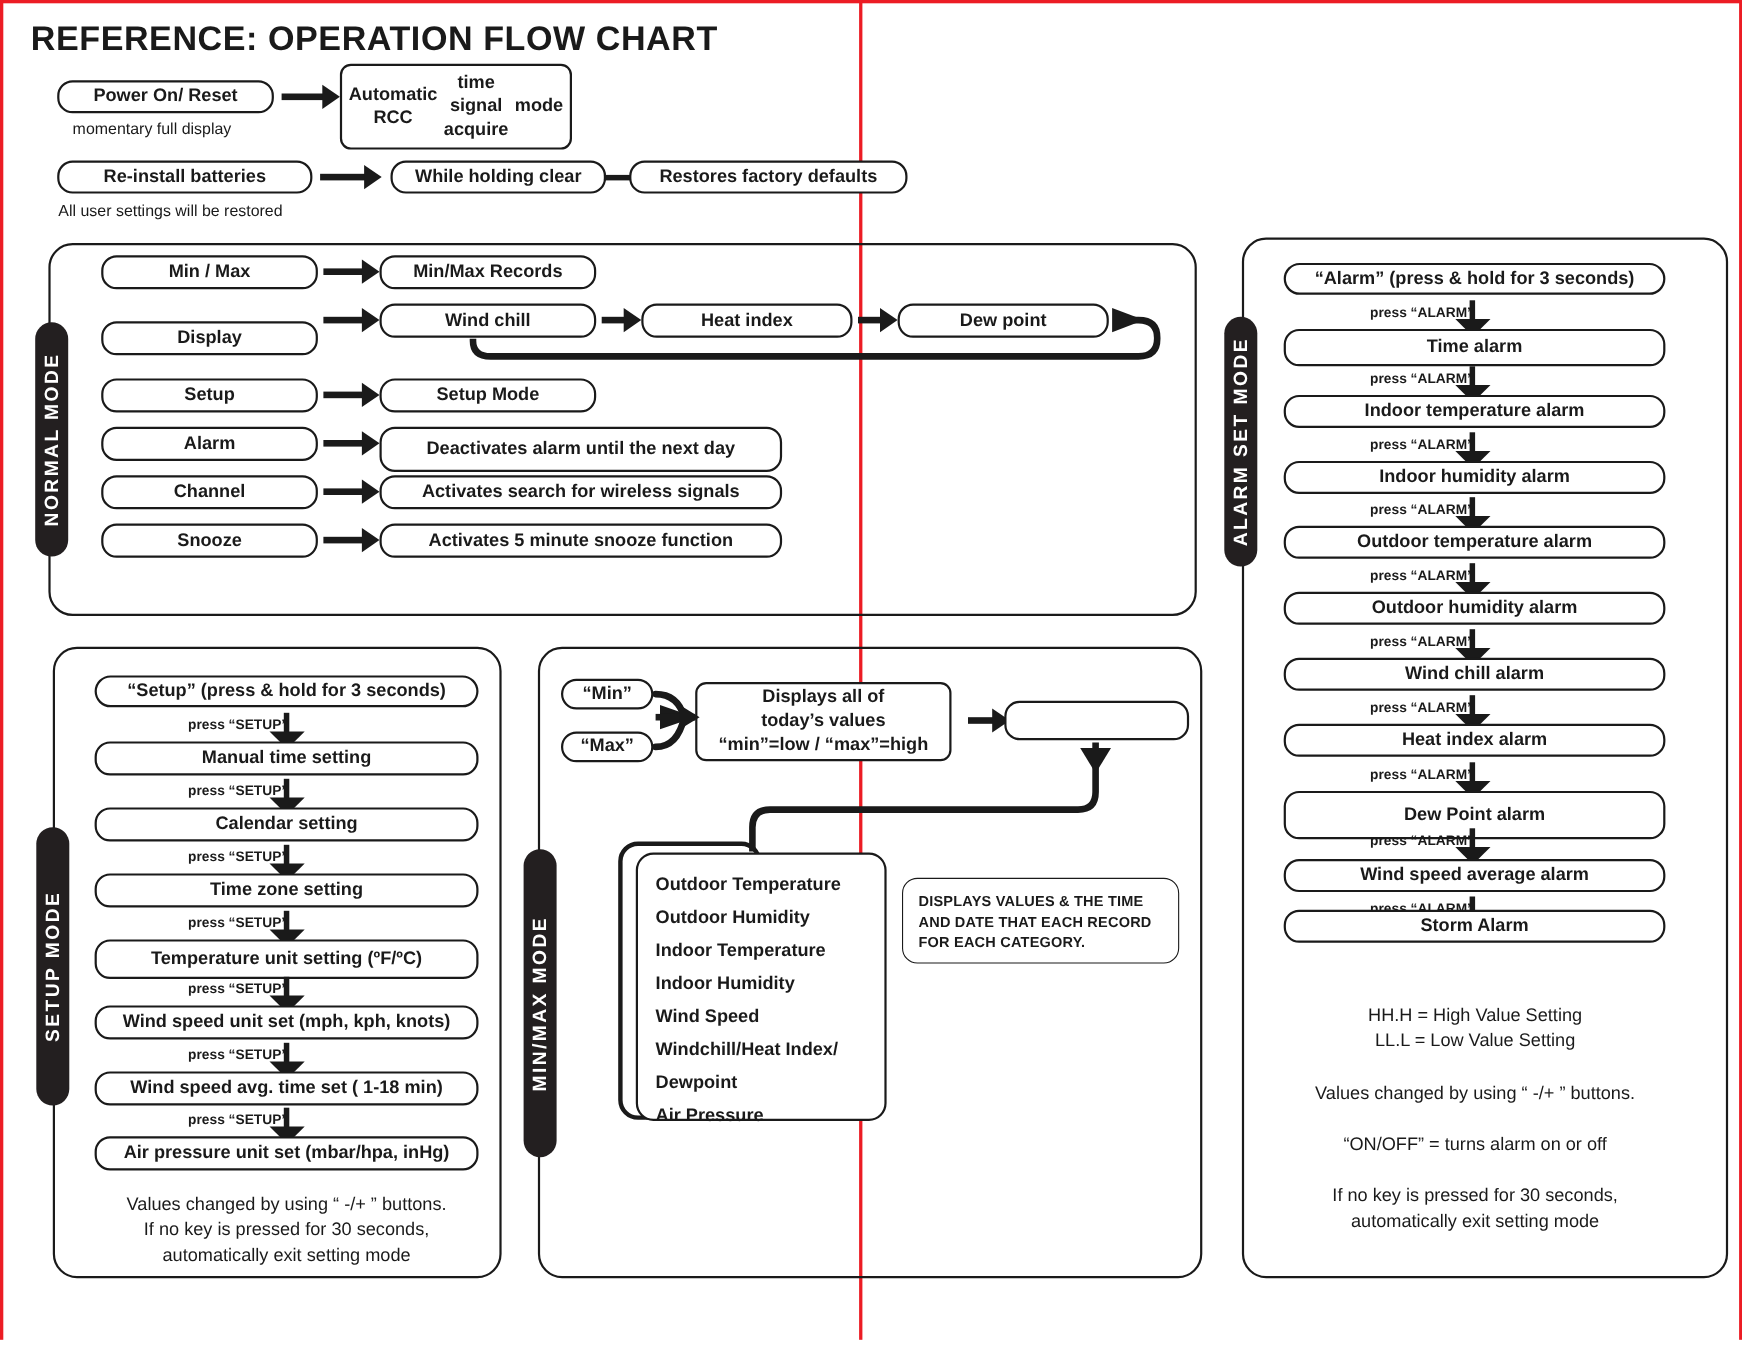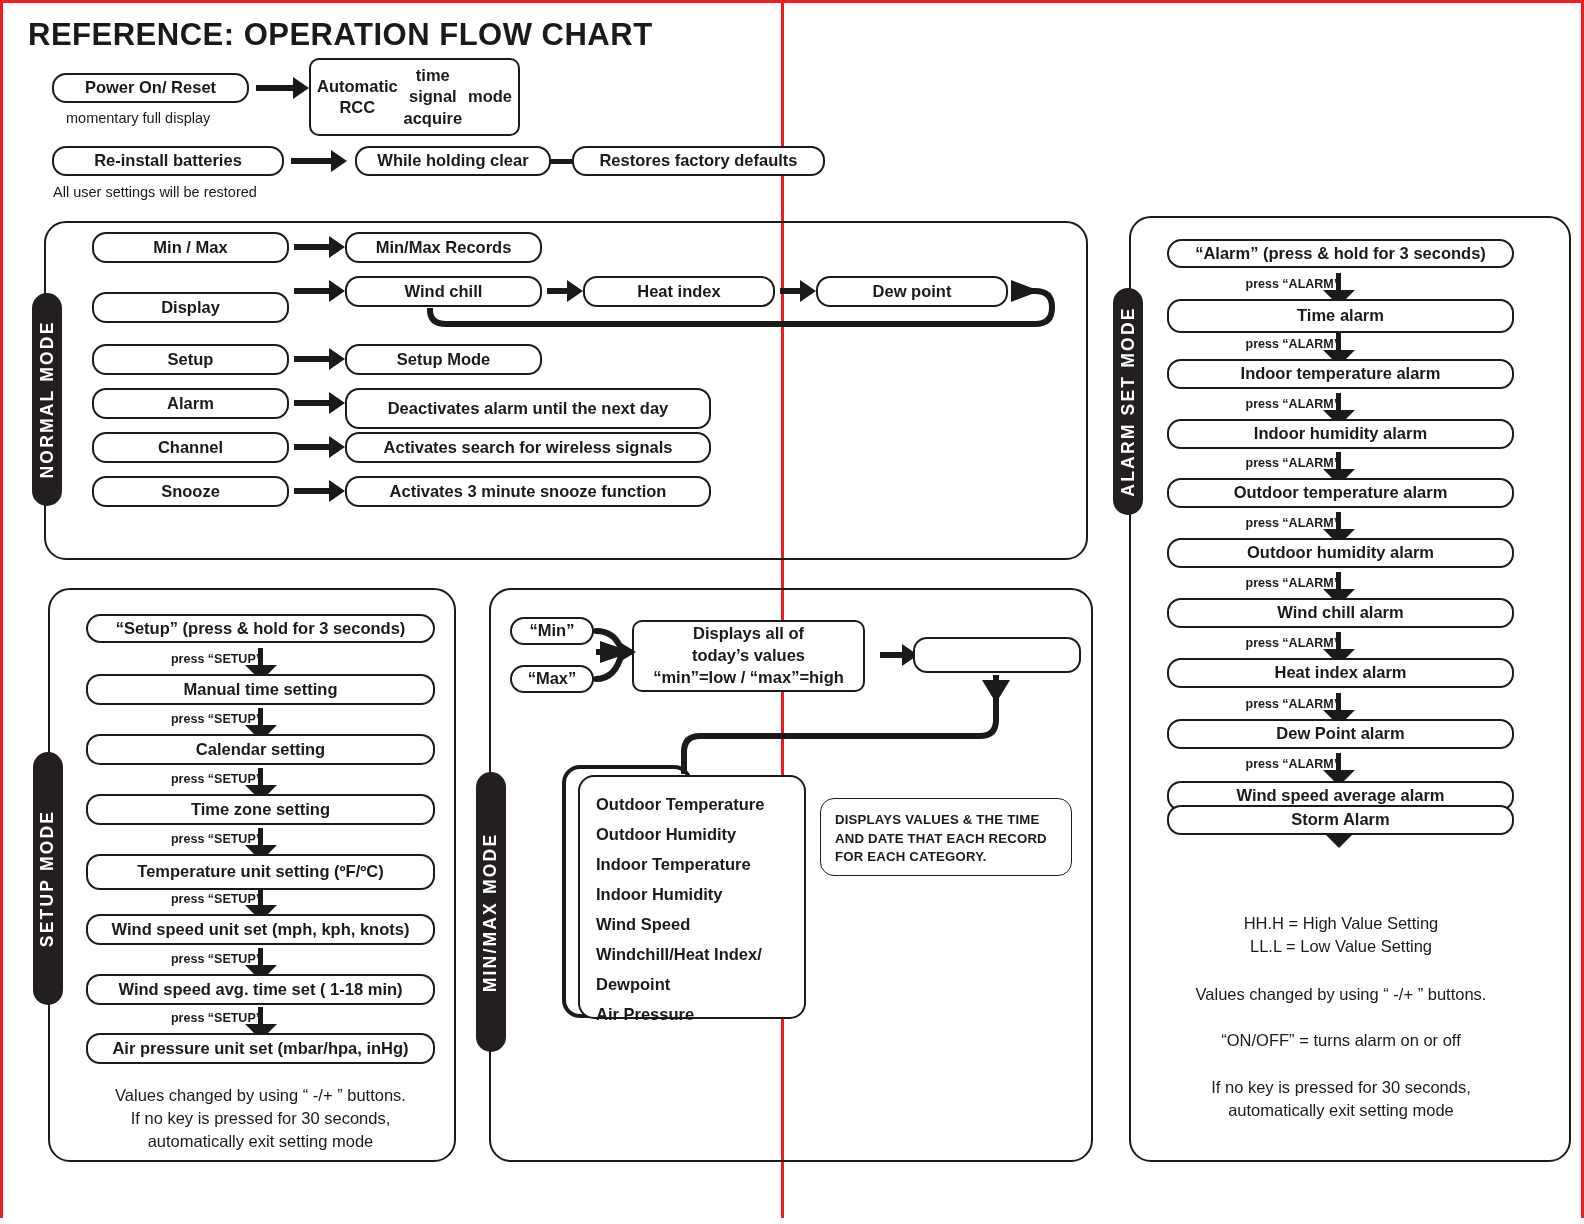--- a/index.html
+++ b/index.html
@@ -123,21 +123,21 @@
 <div class="box" style="left:92px;top:388px;width:197px;height:31px;text-align:center;">Alarm</div>
 <div class="harrow" style="left:294px;top:400px;width:36px;"></div>
 <div class="box" style="left:345px;top:388px;width:366px;height:41px;">Deactivates alarm until the next day</div>
 
 <div class="box" style="left:92px;top:432px;width:197px;height:31px;">Channel</div>
 <div class="harrow" style="left:294px;top:444px;width:36px;"></div>
 <div class="box" style="left:345px;top:432px;width:366px;height:31px;">Activates search for wireless signals</div>
 
 <div class="box" style="left:92px;top:476px;width:197px;height:31px;">Snooze</div>
 <div class="harrow" style="left:294px;top:488px;width:36px;"></div>
-<div class="box" style="left:345px;top:476px;width:366px;height:31px;">Activates 3 minute snooze function</div>
+<div class="box" style="left:345px;top:476px;width:366px;height:31px;">Activates 5 minute snooze function</div>
 
 <div class="panel" style="left:48px;top:588px;width:408px;height:574px;"></div>
 <div class="modepill" style="left:33px;top:752px;width:30px;height:253px;">
   <span>SETUP MODE</span>
 </div>
 
 <div class="box" style="left:86px;top:614px;width:349px;height:29px;border-radius:15px;">“Setup” (press &amp; hold for 3 seconds)</div>
 
 <div class="press" style="left:152px;top:652px;width:110px;">press “SETUP”</div>
 <div class="darrow" style="left:258px;top:648px;height:20px;"></div>
@@ -238,29 +238,29 @@
 <div class="press" style="left:1228px;top:576px;width:112px;">press “ALARM”</div>
 <div class="darrow" style="left:1336px;top:572px;height:20px;"></div>
 <div class="box" style="left:1167px;top:598px;width:347px;height:30px;">Wind chill alarm</div>
 
 <div class="press" style="left:1228px;top:636px;width:112px;">press “ALARM”</div>
 <div class="darrow" style="left:1336px;top:632px;height:20px;"></div>
 <div class="box" style="left:1167px;top:658px;width:347px;height:30px;">Heat index alarm</div>
 
 <div class="press" style="left:1228px;top:697px;width:112px;">press “ALARM”</div>
 <div class="darrow" style="left:1336px;top:693px;height:20px;"></div>
-<div class="box" style="left:1167px;top:719px;width:347px;height:30px;">Dew Point alarm</div>
+<div class="box" style="left:1167px;top:719px;width:347px;height:44px;">Dew Point alarm</div>
 
 <div class="press" style="left:1228px;top:757px;width:112px;">press “ALARM”</div>
 <div class="darrow" style="left:1336px;top:753px;height:20px;"></div>
 <div class="box" style="left:1167px;top:781px;width:347px;height:30px;">Wind speed average alarm</div>
 
 <div class="press" style="left:1228px;top:819px;width:112px;">press “ALARM”</div>
 <div class="darrow" style="left:1336px;top:815px;height:20px;"></div>
-<div class="box" style="left:1167px;top:805px;width:347px;height:30px;">Storm Alarm</div>
+<div class="box" style="left:1167px;top:827px;width:347px;height:30px;">Storm Alarm</div>
 
 <div class="footnote" style="left:1150px;top:912px;width:382px;">
   <div>HH.H = High Value Setting</div>
   <div>LL.L = Low Value Setting</div>
 </div>
 <div class="footnote" style="left:1150px;top:983px;width:382px;">Values changed by using “ -/+ ” buttons.</div>
 <div class="footnote" style="left:1150px;top:1029px;width:382px;">“ON/OFF” = turns alarm on or off</div>
 <div class="footnote" style="left:1150px;top:1076px;width:382px;">
   <div>If no key is pressed for 30 seconds,</div>
   <div>automatically exit setting mode</div>

